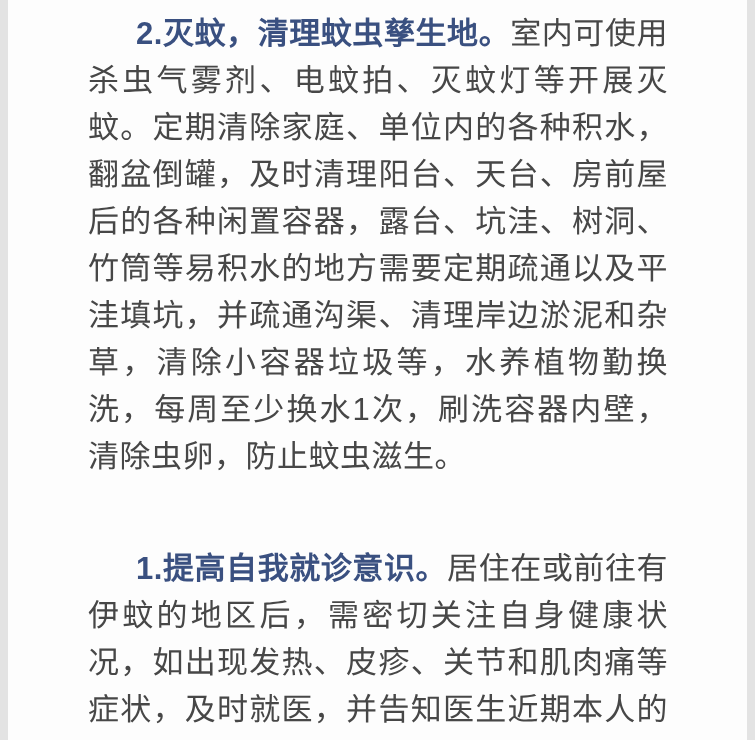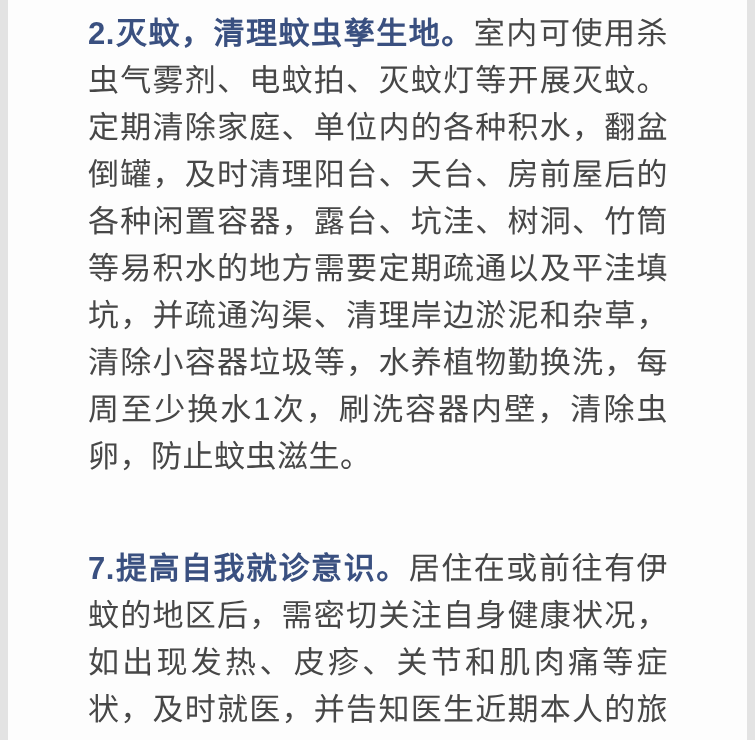--- a/index.html
+++ b/index.html
@@ -30,22 +30,23 @@
     text-align: justify;
     text-justify: inter-character;
     font-weight: 400;
   }
   .para + .para {
     margin-top: 65px;
   }
   .para-heading {
     font-weight: 700;
     color: #3a5080;
+    margin-left: 48px;
   }
 </style>
 </head>
 <body>
 
 <article class="page-card">
   <p class="para"><span class="para-heading">2.灭蚊，清理蚊虫孳生地。</span><span>室内可使用杀虫气雾剂、电蚊拍、灭蚊灯等开展灭蚊。定期清除家庭、单位内的各种积水，翻盆倒罐，及时清理阳台、天台、房前屋后的各种闲置容器，露台、坑洼、树洞、竹筒等易积水的地方需要定期疏通以及平洼填坑，并疏通沟渠、清理岸边淤泥和杂草，清除小容器垃圾等，水养植物勤换洗，每周至少换水1次，刷洗容器内壁，清除虫卵，防止蚊虫滋生。</span></p>
 
-  <p class="para"><span class="para-heading">7.提高自我就诊意识。</span><span>居住在或前往有伊蚊的地区后，需密切关注自身健康状况，如出现发热、皮疹、关节和肌肉痛等症状，及时就医，并告知医生近期本人的旅行史和蚊虫叮咬史。</span></p>
+  <p class="para"><span class="para-heading">1.提高自我就诊意识。</span><span>居住在或前往有伊蚊的地区后，需密切关注自身健康状况，如出现发热、皮疹、关节和肌肉痛等症状，及时就医，并告知医生近期本人的旅行史和蚊虫叮咬史。</span></p>
 </article>
 
 </body></html>

